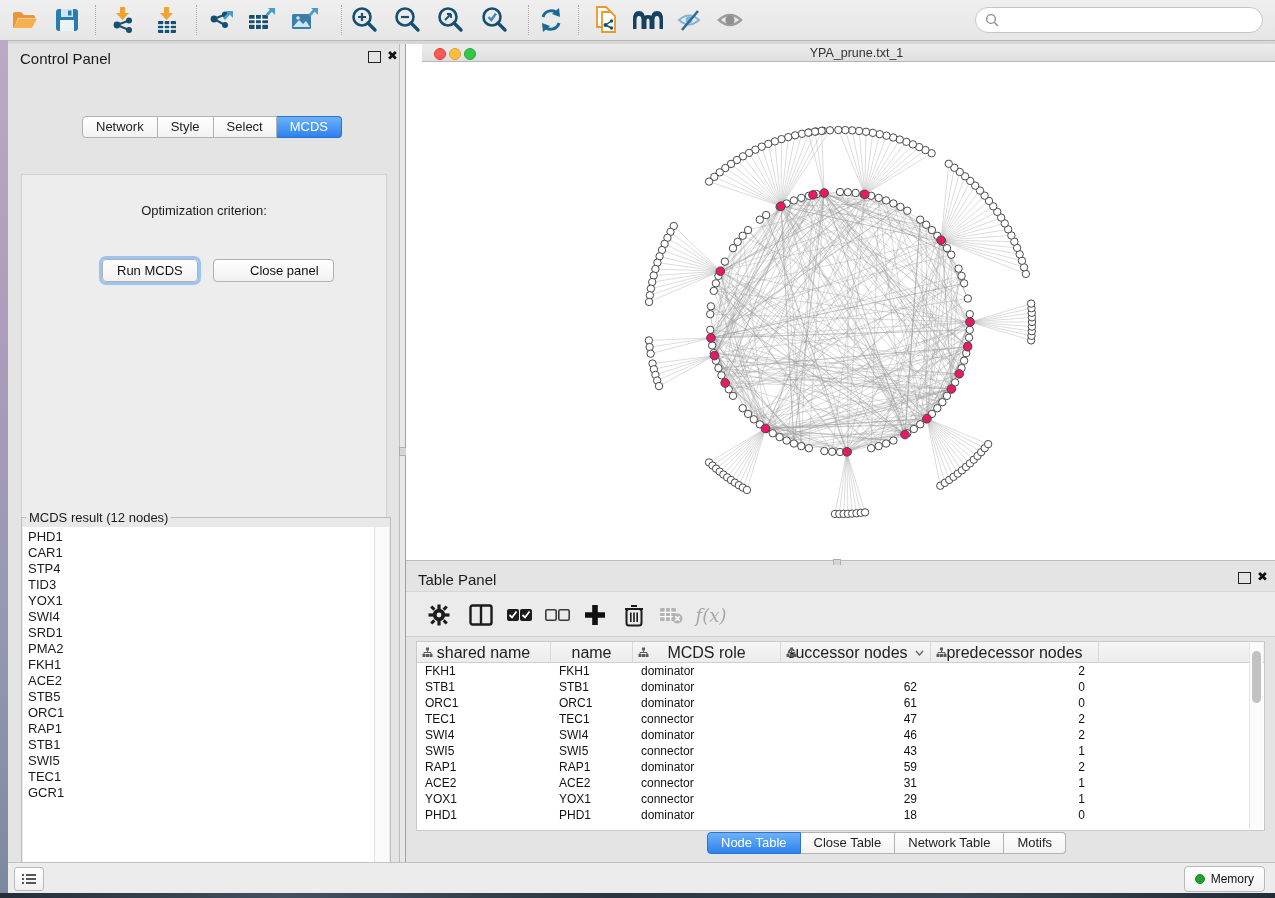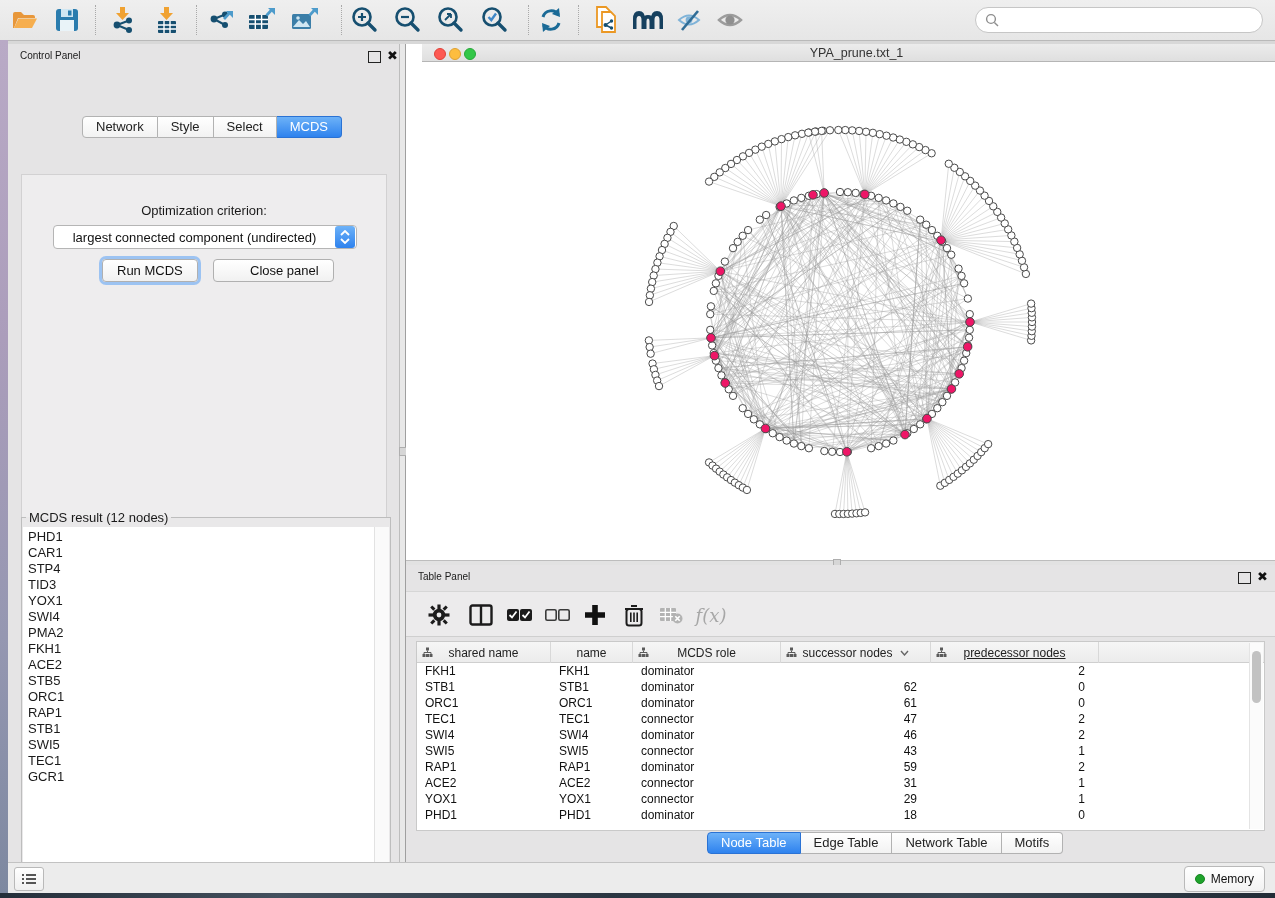--- a/index.html
+++ b/index.html
@@ -19,21 +19,21 @@
 
   
   #wall-left{left:0;top:40px;width:8px;height:853px;
              background:linear-gradient(180deg,#b9aac6 0%,#ab9dbb 35%,#9597b1 70%,#7d88a0 100%);}
   #wall-bottom{left:0;top:893px;width:1275px;height:5px;
              background:linear-gradient(90deg,#242e39,#44505e 22%,#2b3642 48%,#3a4754 75%,#222c36);}
 
   
   #control-panel{left:8px;top:44px;width:392px;height:818px;background:#e5e4e5;border-right:1px solid #bdbdbd;box-sizing:border-box;}
   .panel-head{position:absolute;left:0;top:0;width:100%;height:26px;}
-  .panel-title{position:absolute;left:12px;top:6px;font-size:10px;color:#1a1a1a;}
+  .panel-title{position:absolute;left:12px;top:6px;font-size:15px;color:#1a1a1a;}
   .float-ic{position:absolute;top:7px;width:11px;height:10px;border:1.5px solid #222;background:transparent;}
   .close-ic{position:absolute;top:5px;font-size:13px;font-weight:bold;color:#111;line-height:14px;}
   #cp-float{left:360px;} #cp-close{left:379px;}
 
   .segbar{position:absolute;display:flex;}
   .seg{height:20px;line-height:20px;padding:0 13px;background:linear-gradient(#ffffff,#f2f2f2);
        border:1px solid #b2b2b2;border-left:none;font-size:13px;color:#222;text-align:center;}
   .seg:first-child{border-left:1px solid #b2b2b2;border-radius:4px 0 0 4px;}
   .seg:last-child{border-radius:0 4px 4px 0;}
   .seg.sel{background:linear-gradient(#6db2f8,#2e82ee);border-color:#2a72d4;color:#fff;}
@@ -83,21 +83,21 @@
   #tp-float{left:832px;} #tp-close{left:851px;}
   #tp-toolbar{position:absolute;left:0;top:26px;width:100%;height:46px;background:#eceBec;
               border-top:1px solid #d6d6d6;border-bottom:1px solid #cfcfcf;box-sizing:border-box;}
   .tpbtn{position:absolute;top:7px;width:34px;height:32px;display:flex;align-items:center;justify-content:center;}
   #fx-label{font-family:"DejaVu Serif","Liberation Serif",serif;font-style:italic;font-size:18px;color:#a7a7a7;}
 
   #node-table{position:absolute;left:10px;top:76px;width:849px;height:190px;background:#fff;border:1px solid #c9c9c9;box-sizing:border-box;}
   #thead{position:absolute;left:0;top:0;width:100%;height:21px;background:linear-gradient(#f6f6f6,#ececec);
          border-bottom:1px solid #cfcfcf;display:flex;box-sizing:border-box;}
   .th{position:relative;height:21px;border-right:1px solid #d8d8d8;display:flex;align-items:center;justify-content:center;
-      font-size:12px;color:#222;box-sizing:border-box;}
+      font-size:16px;color:#222;box-sizing:border-box;}
   .th .fork{position:absolute;left:5px;top:5px;}
   .th .chev{margin-left:7px;}
   #tbody{position:absolute;left:0;top:21px;width:100%;}
   .tr{display:flex;height:16px;line-height:16px;font-size:12px;color:#111;}
   .td{box-sizing:border-box;overflow:hidden;white-space:nowrap;}
   .td.num{text-align:right;padding-right:14px;}
   .td.txt{padding-left:8px;}
   #tscroll{position:absolute;top:1px;right:1px;bottom:1px;width:13px;background:#fbfbfb;border-left:1px solid #e4e4e4;}
   #tthumb{position:absolute;top:8px;left:2px;width:9px;height:52px;border-radius:5px;background:#c2c2c2;}
   #table-tabs{left:257px;top:267px;margin-left:44px;}
@@ -265,45 +265,35 @@
   </div>
   <div id="control-tabs" class="segbar">
       <div class="seg">Network</div>
       <div class="seg">Style</div>
       <div class="seg">Select</div>
       <div class="seg sel">MCDS</div>
     </div>
 
   <div id="cp-inner" class="abs">
     <div id="opt-label">Optimization criterion:</div>
-    <div id="opt-select">
-      <span class="val">largest connected component (undirected)</span>
-      <span class="stepper">
-        <svg width="10" height="6">
-            <path d="M1 5 L5 1 L9 5" fill="none" stroke="#fff" stroke-width="1.8"></path>
-          </svg>
-        <svg width="10" height="6">
-            <path d="M1 1 L5 5 L9 1" fill="none" stroke="#fff" stroke-width="1.8"></path>
-          </svg>
-      </span>
-    </div>
     <div id="run-btn" class="btn">Run MCDS</div>
     <div id="close-btn" class="btn">Close panel</div>
   </div>
 
   <fieldset id="mcds-fieldset">
     <legend>MCDS result (12 nodes)</legend>
     <div style="position:relative;width:100%;height:100%;">
       <div id="mcds-list">
           <div>PHD1</div>
           <div>CAR1</div>
           <div>STP4</div>
           <div>TID3</div>
           <div>YOX1</div>
           <div>SWI4</div>
+          <div>SRD1</div>
           <div>PMA2</div>
           <div>FKH1</div>
           <div>ACE2</div>
           <div>STB5</div>
           <div>ORC1</div>
           <div>RAP1</div>
           <div>STB1</div>
           <div>SWI5</div>
           <div>TEC1</div>
           <div>GCR1</div>
@@ -1168,21 +1158,21 @@
               <rect x="4" y="7" width="3" height="3"></rect>
               <rect x="7.5" y="7" width="3" height="3"></rect>
             </g>
             <path d="M5.5 3.5 V5.5 M2 7 V5.5 H9 V7" stroke="#5b5b5b" stroke-width="1" fill="none"></path>
           </svg>
 <span>successor nodes</span>
   <svg class="chev" width="9" height="6">
             <path d="M1 1 L4.5 5 L8 1" fill="none" stroke="#666" stroke-width="1.4"></path>
           </svg>
 </div>
-        <div class="th" style="width: 168px; text-decoration: underline;">
+        <div class="th" style="width: 168px;">
   <svg class="fork" width="11" height="11">
             <g fill="#5b5b5b">
               <rect x="4" y="0.5" width="3" height="3"></rect>
               <rect x="0.5" y="7" width="3" height="3"></rect>
               <rect x="4" y="7" width="3" height="3"></rect>
               <rect x="7.5" y="7" width="3" height="3"></rect>
             </g>
             <path d="M5.5 3.5 V5.5 M2 7 V5.5 H9 V7" stroke="#5b5b5b" stroke-width="1" fill="none"></path>
           </svg>
 <span>predecessor nodes</span>
@@ -1260,21 +1250,21 @@
           <div class="td num" style="width: 168px;">0</div>
         </div>
       </div>
     <div id="tscroll">
         <div id="tthumb"></div>
       </div>
   </div>
 
   <div id="table-tabs" class="segbar">
       <div class="seg sel">Node Table</div>
-      <div class="seg">Edge Table</div>
+      <div class="seg">Close Table</div>
       <div class="seg">Network Table</div>
       <div class="seg">Motifs</div>
     </div>
 </div>
 
 <div id="statusbar" class="abs">
   <div id="list-btn">
     <svg width="16" height="14">
         <g stroke="#222" stroke-width="1.6">
           <path d="M1 3 H3 M5 3 H15 M1 7 H3 M5 7 H15 M1 11 H3 M5 11 H15"></path>

